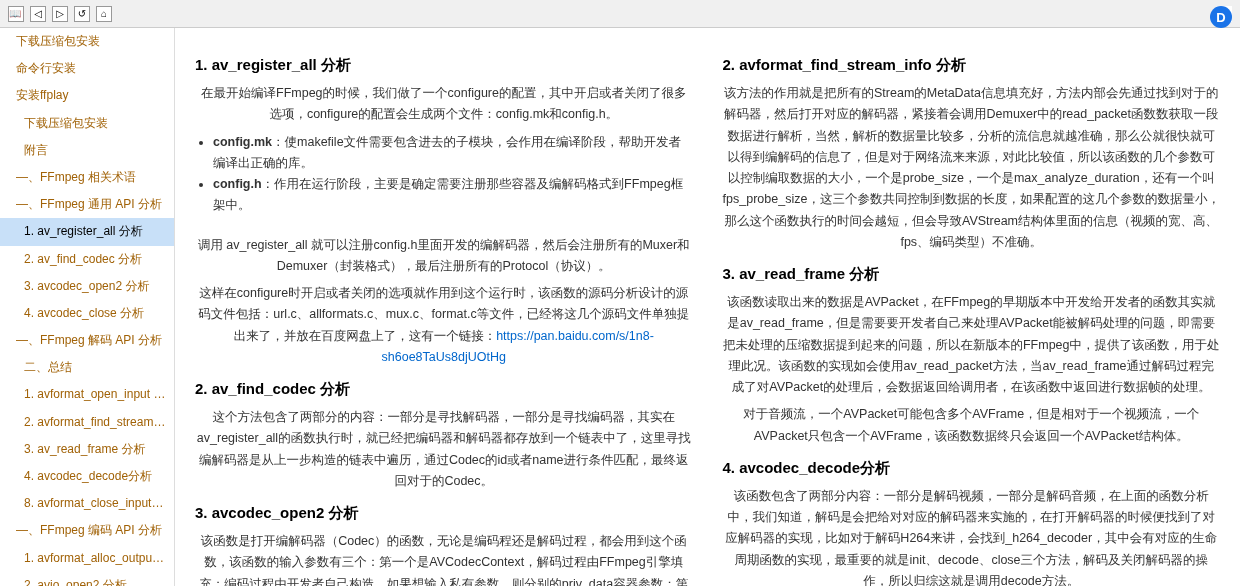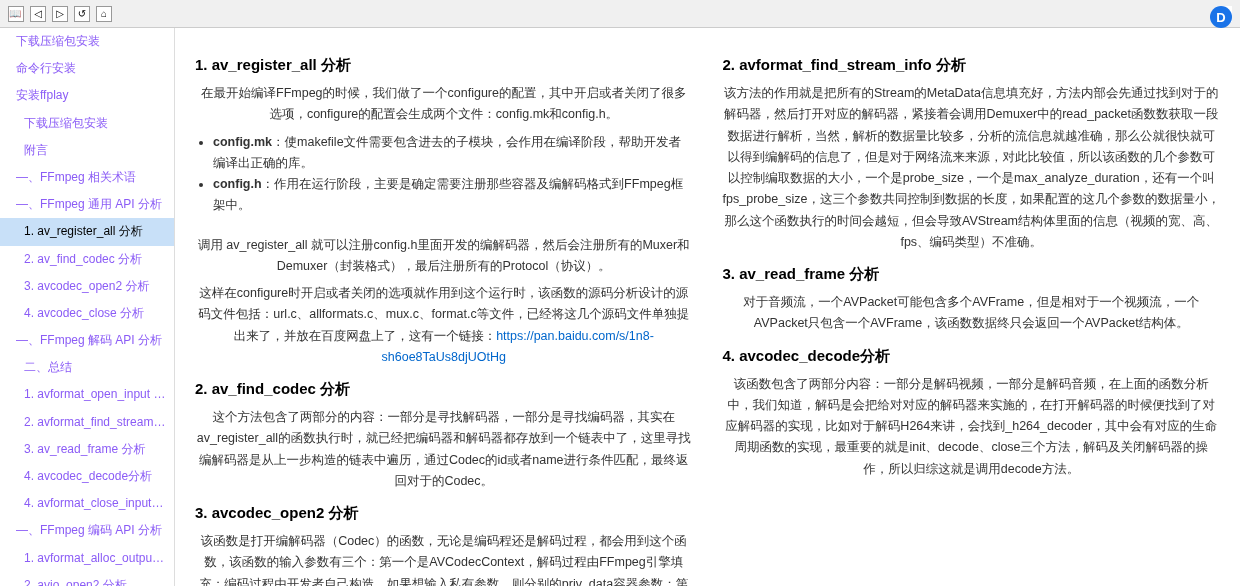--- a/index.html
+++ b/index.html
@@ -15,21 +15,21 @@
 
     
     .main-layout { display: flex; flex: 1; overflow: hidden; }
 
     
     .sidebar {
       width: 175px; background: #fff; border-right: 1px solid #ddd;
       overflow-y: auto; flex-shrink: 0;
     }
     .sidebar-item {
-      padding: 4px 8px; cursor: pointer; font-size: 12px; color: #8b5cf6;
+      padding: 4px 8px; cursor: pointer; font-size: 12px; color: #a16207;
       line-height: 1.6; white-space: nowrap; overflow: hidden; text-overflow: ellipsis;
     }
     .sidebar-item.active { background: #c8e0f8; color: #000; }
     .sidebar-item.level2 { padding-left: 16px; }
     .sidebar-item.level3 { padding-left: 24px; }
 
     
     .content {
       flex: 1; background: #fff; overflow-y: auto; padding: 16px 20px;
       display: grid; grid-template-columns: 1fr 1fr; gap: 0 30px;
@@ -83,21 +83,21 @@
     <div class="sidebar-item level3 active">1. av_register_all 分析</div>
     <div class="sidebar-item level3">2. av_find_codec 分析</div>
     <div class="sidebar-item level3">3. avcodec_open2 分析</div>
     <div class="sidebar-item level3">4. avcodec_close 分析</div>
     <div class="sidebar-item level2">—、FFmpeg 解码 API 分析</div>
     <div class="sidebar-item level3">二、总结</div>
     <div class="sidebar-item level3">1. avformat_open_input 分析</div>
     <div class="sidebar-item level3">2. avformat_find_stream_info 分析</div>
     <div class="sidebar-item level3">3. av_read_frame 分析</div>
     <div class="sidebar-item level3">4. avcodec_decode分析</div>
-    <div class="sidebar-item level3">4. avformat_close_input 分析</div>
+    <div class="sidebar-item level3">8. avformat_close_input 分析</div>
     <div class="sidebar-item level2">—、FFmpeg 编码 API 分析</div>
     <div class="sidebar-item level3">1. avformat_alloc_output_context2 ...</div>
     <div class="sidebar-item level3">2. avio_open2 分析</div>
 
   </div>
 
   <div class="content">
 
     <div class="content-col">
 
@@ -117,20 +117,21 @@
       <p>该函数是打开编解码器（Codec）的函数，无论是编码程还是解码过程，都会用到这个函数，该函数的输入参数有三个：第一个是AVCodecContext，解码过程由FFmpeg引擎填充；编码过程由开发者自己构造，如果想输入私有参数，则分别的priv_data容器参数；第二个参数是上一步通过av_find_codec导找出来的编解码器（Codec）；第三个参数一般传NULL。</p>
 
     </div>
 
     <div class="content-col">
 
       <h2 class="section-title">2. avformat_find_stream_info 分析</h2>
       <p>该方法的作用就是把所有的Stream的MetaData信息填充好，方法内部会先通过找到对于的解码器，然后打开对应的解码器，紧接着会调用Demuxer中的read_packet函数数获取一段数据进行解析，当然，解析的数据量比较多，分析的流信息就越准确，那么公就很快就可以得到编解码的信息了，但是对于网络流来来源，对此比较值，所以该函数的几个参数可以控制编取数据的大小，一个是probe_size，一个是max_analyze_duration，还有一个叫fps_probe_size，这三个参数共同控制到数据的长度，如果配置的这几个参数的数据量小，那么这个函数执行的时间会越短，但会导致AVStream结构体里面的信息（视频的宽、高、fps、编码类型）不准确。</p>
 
       <h2 class="section-title">3. av_read_frame 分析</h2>
+      <p>该函数读取出来的数据是AVPacket，在FFmpeg的早期版本中开发给开发者的函数其实就是av_read_frame，但是需要要开发者自己来处理AVPacket能被解码处理的问题，即需要把未处理的压缩数据提到起来的问题，所以在新版本的FFmpeg中，提供了该函数，用于处理此况。该函数的实现如会使用av_read_packet方法，当av_read_frame通过解码过程完成了对AVPacket的处理后，会数据返回给调用者，在该函数中返回进行数据帧的处理。</p>
       <p>对于音频流，一个AVPacket可能包含多个AVFrame，但是相对于一个视频流，一个AVPacket只包含一个AVFrame，该函数数据终只会返回一个AVPacket结构体。</p>
 
       <h2 class="section-title">4. avcodec_decode分析</h2>
       <p>该函数包含了两部分内容：一部分是解码视频，一部分是解码音频，在上面的函数分析中，我们知道，解码是会把给对对应的解码器来实施的，在打开解码器的时候便找到了对应解码器的实现，比如对于解码H264来讲，会找到_h264_decoder，其中会有对应的生命周期函数的实现，最重要的就是init、decode、close三个方法，解码及关闭解码器的操作，所以归综这就是调用decode方法。</p>
 
     </div>
   </div>
 </div>
 
 <div class="top-right-btn">D</div>

